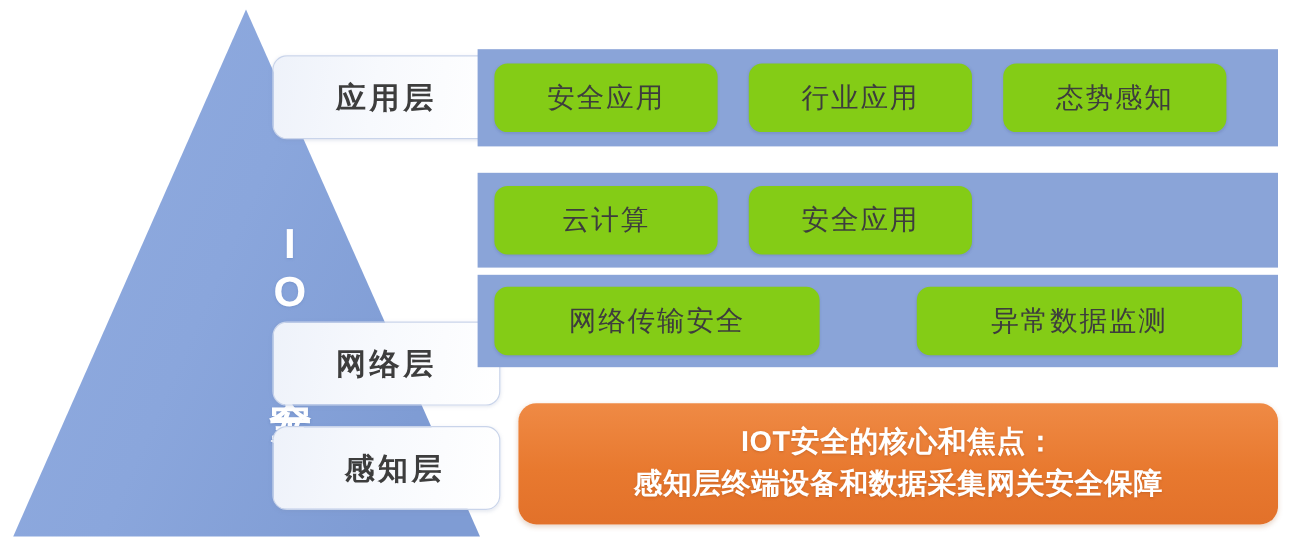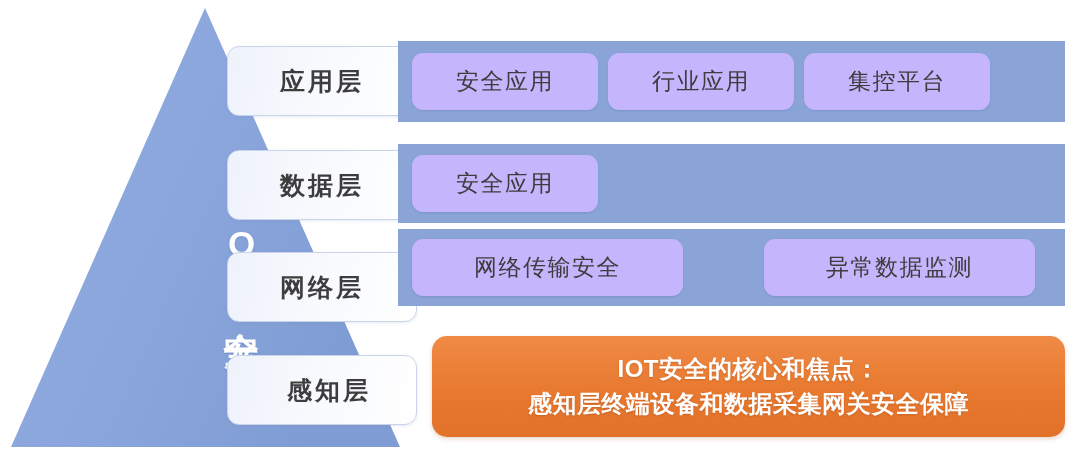--- a/index.html
+++ b/index.html
@@ -62,56 +62,56 @@
     box-sizing: border-box;
   }
   .layer-chip span {
     font-size: 25px;
     color: #3d3d3d;
     letter-spacing: 3px;
     font-weight: 700;
   }
   .chip-1 { left: 227px; top: 46px;  width: 190px; }
   .chip-2 { left: 227px; top: 150px; width: 190px; }
-  .chip-3 { left: 227px; top: 252px; width: 190px; }
+  .chip-3 { left: 227px; top: 268px; width: 190px; }
   .chip-4 { left: 227px; top: 355px; width: 190px; padding-left: 14px; }
 
   
   .row-panel {
     position: absolute;
     left: 398px;
     width: 667px;
     background: #8aa4d8;
     box-sizing: border-box;
     display: flex;
     align-items: center;
     padding: 0 14px;
   }
   .row-1 { top: 41px;  height: 81px; }
   .row-2 { top: 144px; height: 79px; }
   .row-3 { top: 229px; height: 77px; }
 
   .card {
-    background: #c4b5fd;
+    background: #84cc16;
     border-radius: 11px;
     height: 57px;
     display: flex;
     align-items: center;
     justify-content: center;
     box-shadow: 0 1px 2px rgba(70,90,140,0.20);
     box-sizing: border-box;
   }
   .card span {
     font-size: 23px;
     color: #3d3d3d;
     letter-spacing: 1.5px;
     white-space: nowrap;
   }
   .row-1 .card, .row-2 .card { width: 186px; }
-  .row-1 .card + .card, .row-2 .card + .card { margin-left: 10px; }
+  .row-1 .card + .card, .row-2 .card + .card { margin-left: 26px; }
   .row-3 .card { width: 271px; }
   .row-3 .card + .card { margin-left: 81px; }
 
   
   .banner {
     position: absolute;
     left: 432px;
     top: 336px;
     width: 633px;
     height: 101px;
@@ -149,43 +149,43 @@
         </linearGradient>
       </defs>
       <polygon points="205,8 400,447 11,447" fill="url(#pyrGrad)"></polygon>
     </svg>
     <div class="pyramid-title">IOT安全</div>
   </div>
 
   <div class="layer-chip chip-1">
     <span>应用层</span>
   </div>
-  <div class="layer-chip chip-2">
-    <span>数据层</span>
-  </div>
   <div class="layer-chip chip-3">
     <span>网络层</span>
   </div>
   <div class="layer-chip chip-4">
     <span>感知层</span>
   </div>
 
   <div class="row-panel row-1">
     <div class="card">
       <span>安全应用</span>
     </div>
     <div class="card">
       <span>行业应用</span>
     </div>
     <div class="card">
-      <span>集控平台</span>
+      <span>态势感知</span>
     </div>
   </div>
 
   <div class="row-panel row-2">
+    <div class="card">
+      <span>云计算</span>
+    </div>
     <div class="card">
       <span>安全应用</span>
     </div>
   </div>
 
   <div class="row-panel row-3">
     <div class="card">
       <span>网络传输安全</span>
     </div>
     <div class="card">

